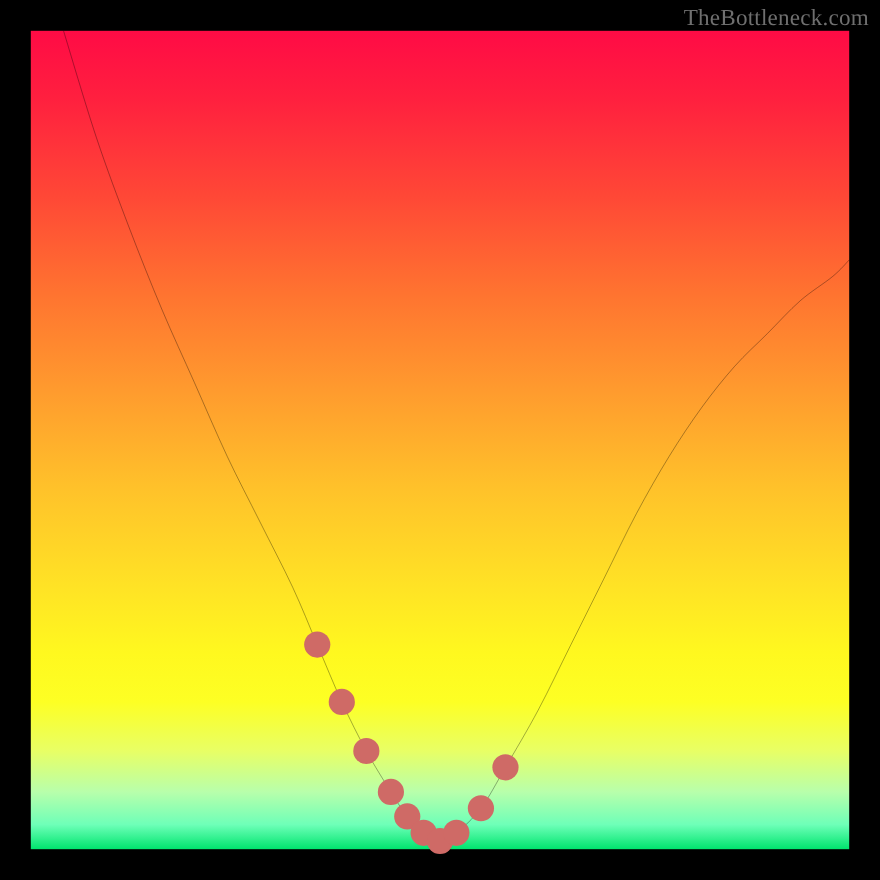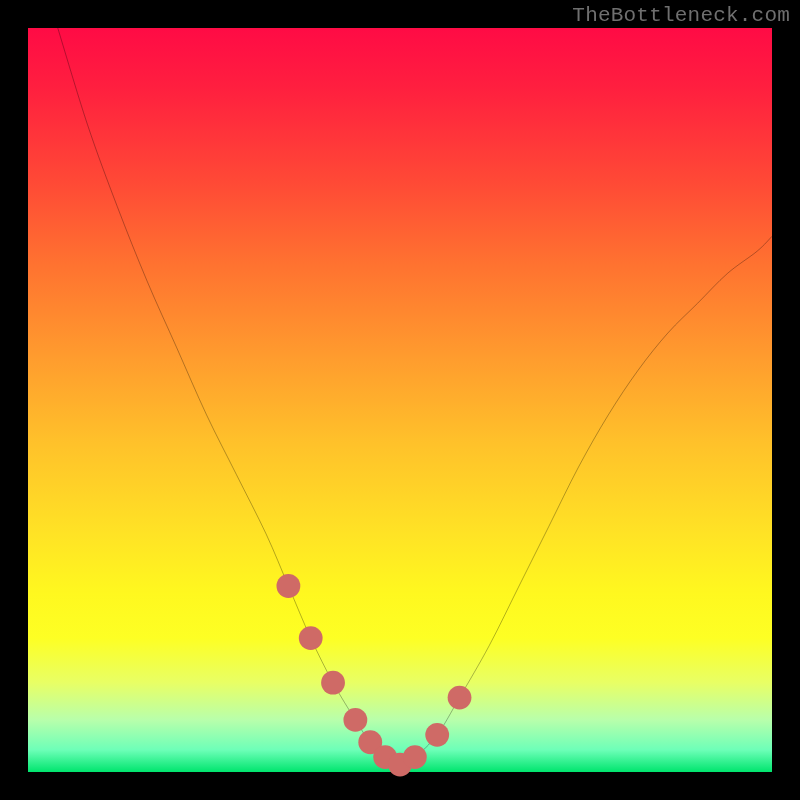--- a/index.html
+++ b/index.html
@@ -29,21 +29,21 @@
       #e8ff65 88%,
       #b8ffab 93%,
       #6effb8 97%,
       #00e56e 100%
     );
   }
   .watermark {
     position: absolute;
     top: 4px;
     right: 10px;
-    font-family: Liberation Mono, monospace;
+    font-family: Liberation Serif, serif;
     font-size: 21px;
     color: #6f6f6f;
     letter-spacing: 0.2px;
     user-select: none;
   }
   svg.curve {
     position: absolute;
     left: 0; top: 0;
     width: 744px;
     height: 744px;

